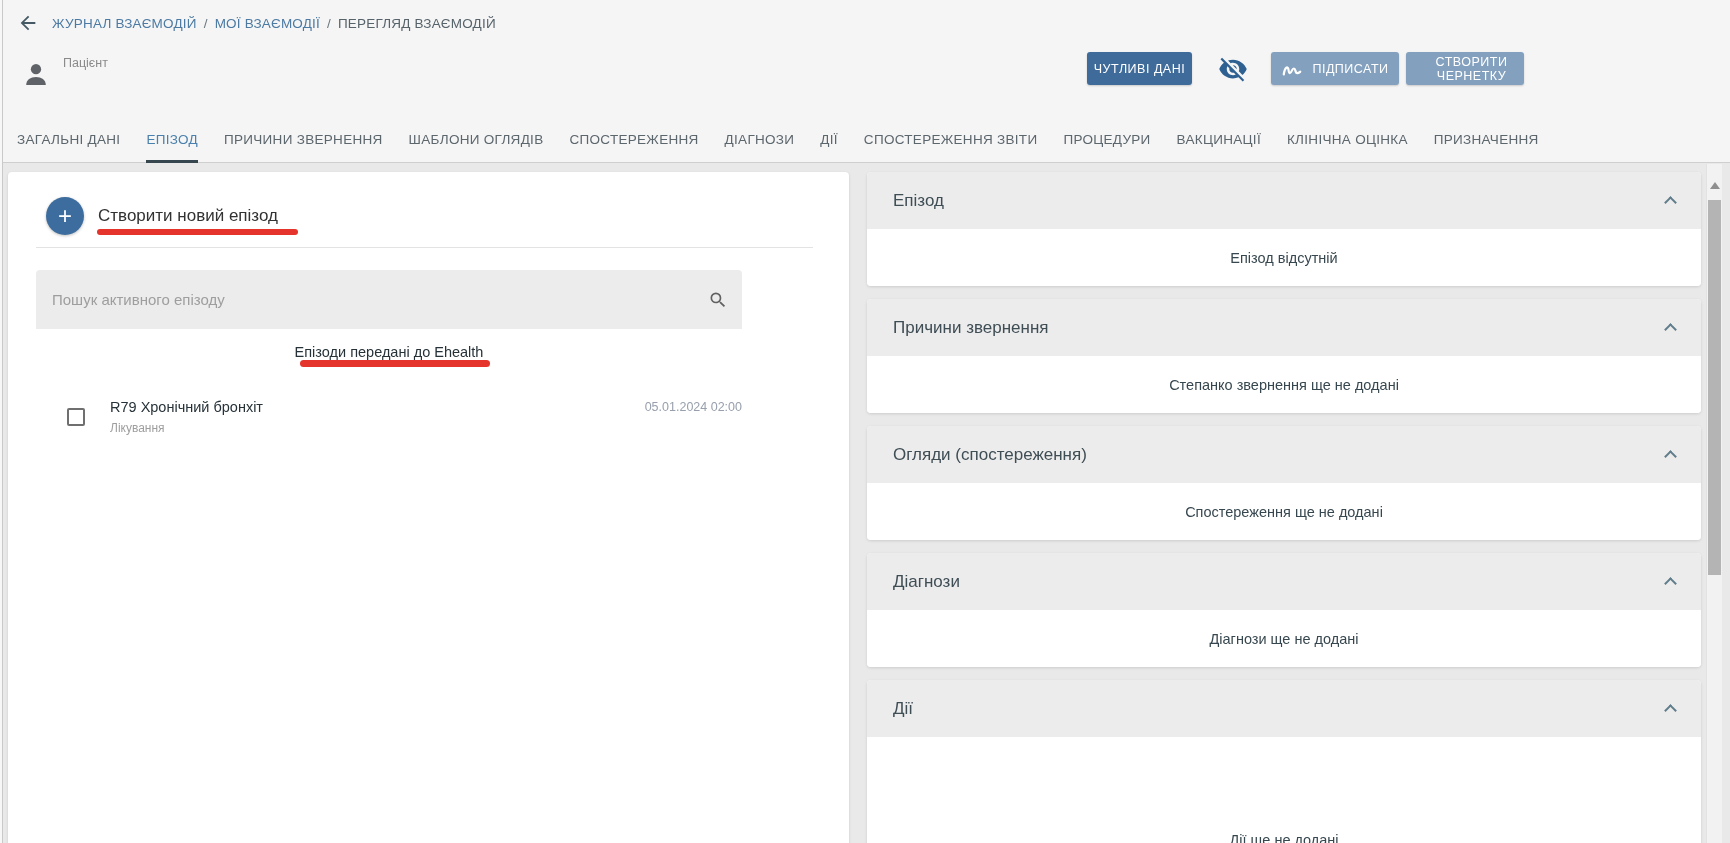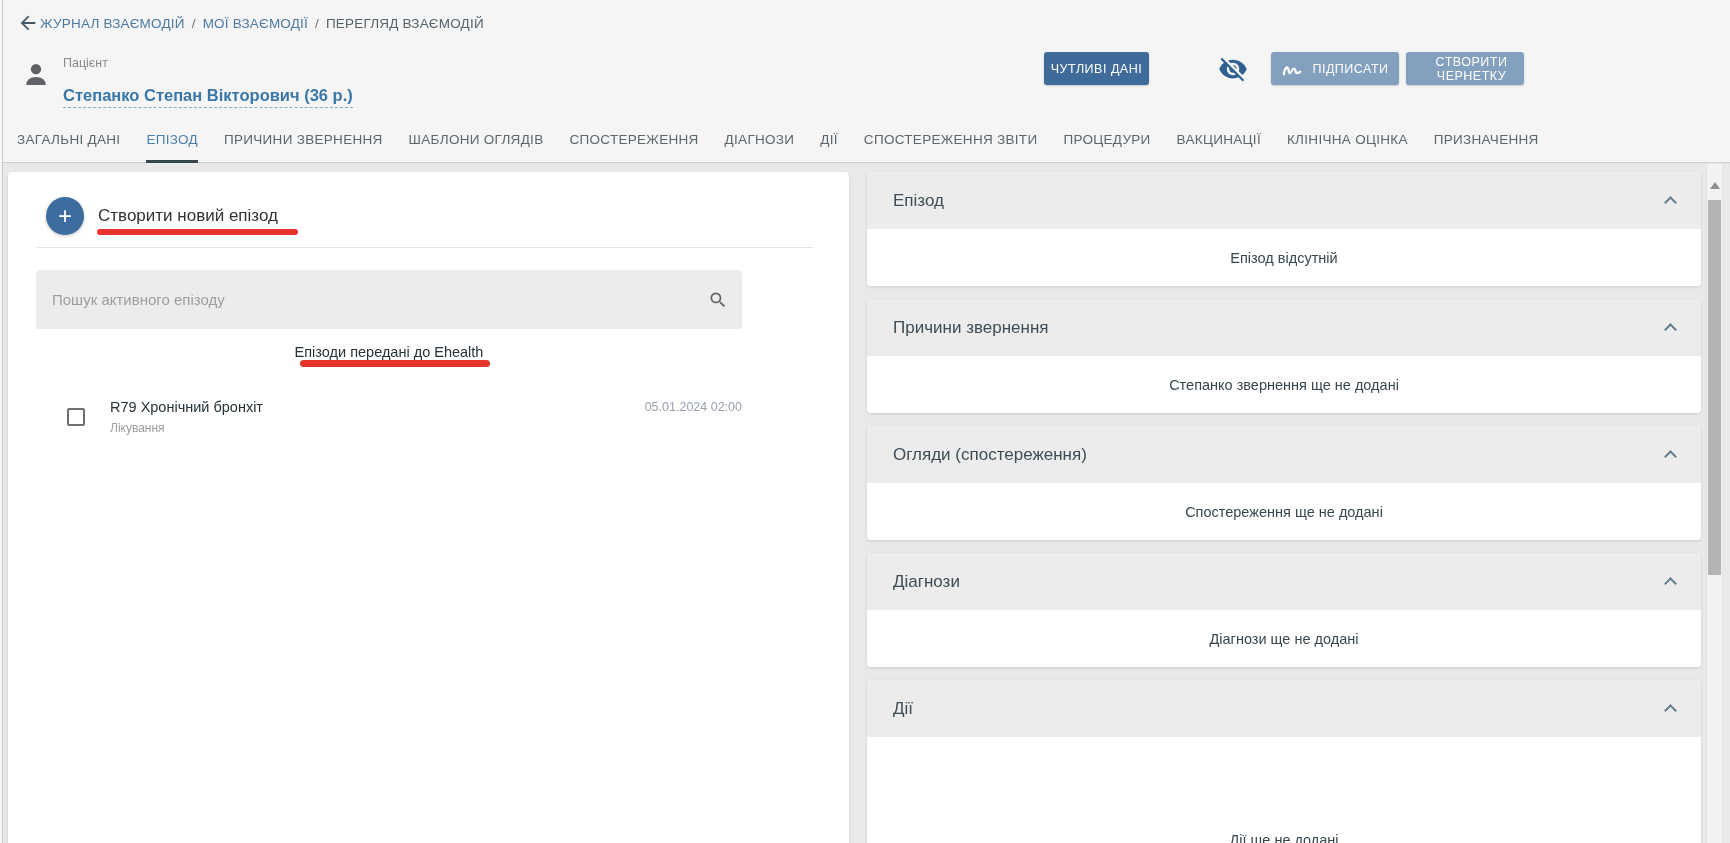--- a/index.html
+++ b/index.html
@@ -5,34 +5,34 @@
   * { margin:0; padding:0; box-sizing:border-box; }
   html,body { width:1730px; height:843px; }
   body { font-family:"Liberation Sans","DejaVu Sans",sans-serif; background:#e9e9e9; overflow:hidden; }
   .page { position:relative; width:1730px; height:843px; background:#e9e9e9; overflow:hidden; }
 
   
   .window-edge { position:absolute; left:0; top:0; bottom:0; width:3px; background:#f7f7f7; border-right:1px solid #c9c9c9; z-index:5; }
 
   
   .header { position:absolute; left:0; top:0; width:1730px; height:163px; background:#f5f5f5; border-bottom:1px solid #cfcfcf; z-index:2; }
-  .breadcrumb-row { position:absolute; left:16px; top:11px; display:flex; align-items:center; }
+  .breadcrumb-row { position:absolute; left:16px; top:11px; display:flex; align-items:center; gap:12px; }
   .back-btn { width:24px; height:24px; cursor:pointer; display:flex; align-items:center; justify-content:center; }
   .breadcrumb { display:flex; align-items:center; gap:7px; font-size:13.5px; letter-spacing:.2px; }
   .breadcrumb a { color:#4c7aa3; text-decoration:none; cursor:pointer; }
   .breadcrumb .sep { color:#6b7880; }
   .breadcrumb .current { color:#57636b; }
 
   .patient-row { position:absolute; left:22px; top:56px; display:flex; gap:13px; }
   .patient-icon { width:28px; height:30px; margin-top:4px; }
   .patient-label { font-size:12.5px; color:#8a8a8a; margin-bottom:16px; }
   .patient-name { font-size:16.5px; font-weight:bold; color:#3977a8; padding-bottom:3px; border-bottom:1px dashed #86abc9; cursor:pointer; }
 
   .btn { border:none; border-radius:3px; color:#fff; font-family:inherit; font-size:12.5px; font-weight:500; letter-spacing:.5px; height:33px; cursor:pointer; display:inline-flex; align-items:center; justify-content:center; gap:9px; box-shadow:0 1px 2px rgba(0,0,0,.18); }
-  .btn-sensitive { position:absolute; left:1044px; top:52px; width:105px; background:#3e6b9a; }
+  .btn-sensitive { position:absolute; left:1087px; top:52px; width:105px; background:#3e6b9a; }
   .eye-toggle { position:absolute; left:1218px; top:54px; width:30px; height:30px; cursor:pointer; }
   .btn-sign { position:absolute; left:1271px; top:52px; width:128px; background:#83a0be; }
   .btn-draft { position:absolute; left:1406px; top:52px; width:118px; background:#83a0be;padding-left:13px; }
 
   
   .tabs { position:absolute; left:0; top:117px; width:1730px; height:46px; display:flex; align-items:stretch; padding-left:17px; gap:26px; }
   .tab { display:flex; align-items:center; font-size:13.5px; letter-spacing:.3px; color:#5c666d; cursor:pointer; border-bottom:3px solid transparent; padding-top:2px; white-space:nowrap; }
   .tab.active { color:#4a80ad; border-bottom-color:#37474f; }
 
   
@@ -101,21 +101,20 @@
 
     <div class="patient-row">
       <span class="patient-icon">
         <svg width="28" height="30" viewBox="0 0 24 24">
             <circle cx="12" cy="7" r="4.4" fill="#5f6368"></circle>
             <path d="M3.6 20.5c0-4.3 3.7-6.8 8.4-6.8s8.4 2.5 8.4 6.8z" fill="#5f6368"></path>
           </svg>
       </span>
       <div>
         <div class="patient-label">Пацієнт</div>
-        <span class="patient-name">Степанко Степан Вікторович (36 р.)</span>
       </div>
     </div>
 
     <button class="btn btn-sensitive">ЧУТЛИВІ ДАНІ</button>
 
     <span class="eye-toggle">
       <svg width="30" height="30" viewBox="0 0 24 24">
           <path d="M12 7c2.76 0 5 2.24 5 5 0 .65-.13 1.26-.36 1.83l2.92 2.92c1.51-1.26 2.7-2.89 3.43-4.75-1.73-4.39-6-7.5-11-7.5-1.4 0-2.74.25-3.98.7l2.16 2.16C10.74 7.13 11.35 7 12 7zM2 4.27l2.28 2.28.46.46C3.08 8.3 1.78 10.02 1 12c1.73 4.39 6 7.5 11 7.5 1.55 0 3.03-.3 4.38-.84l.42.42L19.73 22 21 20.73 3.27 3 2 4.27zM7.53 9.8l1.55 1.55c-.05.21-.08.43-.08.65 0 1.66 1.34 3 3 3 .22 0 .44-.03.65-.08l1.55 1.55c-.67.33-1.41.53-2.2.53-2.76 0-5-2.24-5-5 0-.79.2-1.53.53-2.2zm4.31-.78 3.15 3.15.02-.16c0-1.66-1.34-3-3-3l-.17.01z" fill="#2e6091"></path>
         </svg>
     </span>

